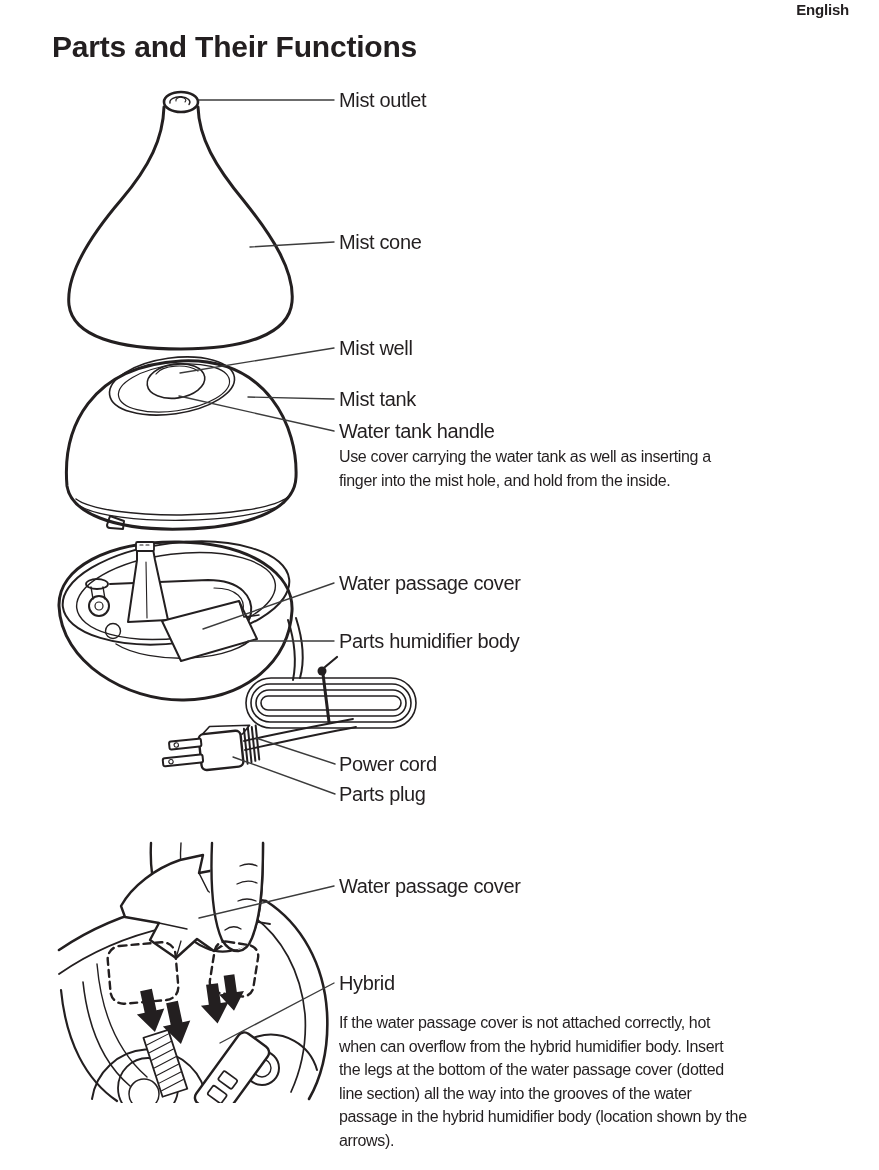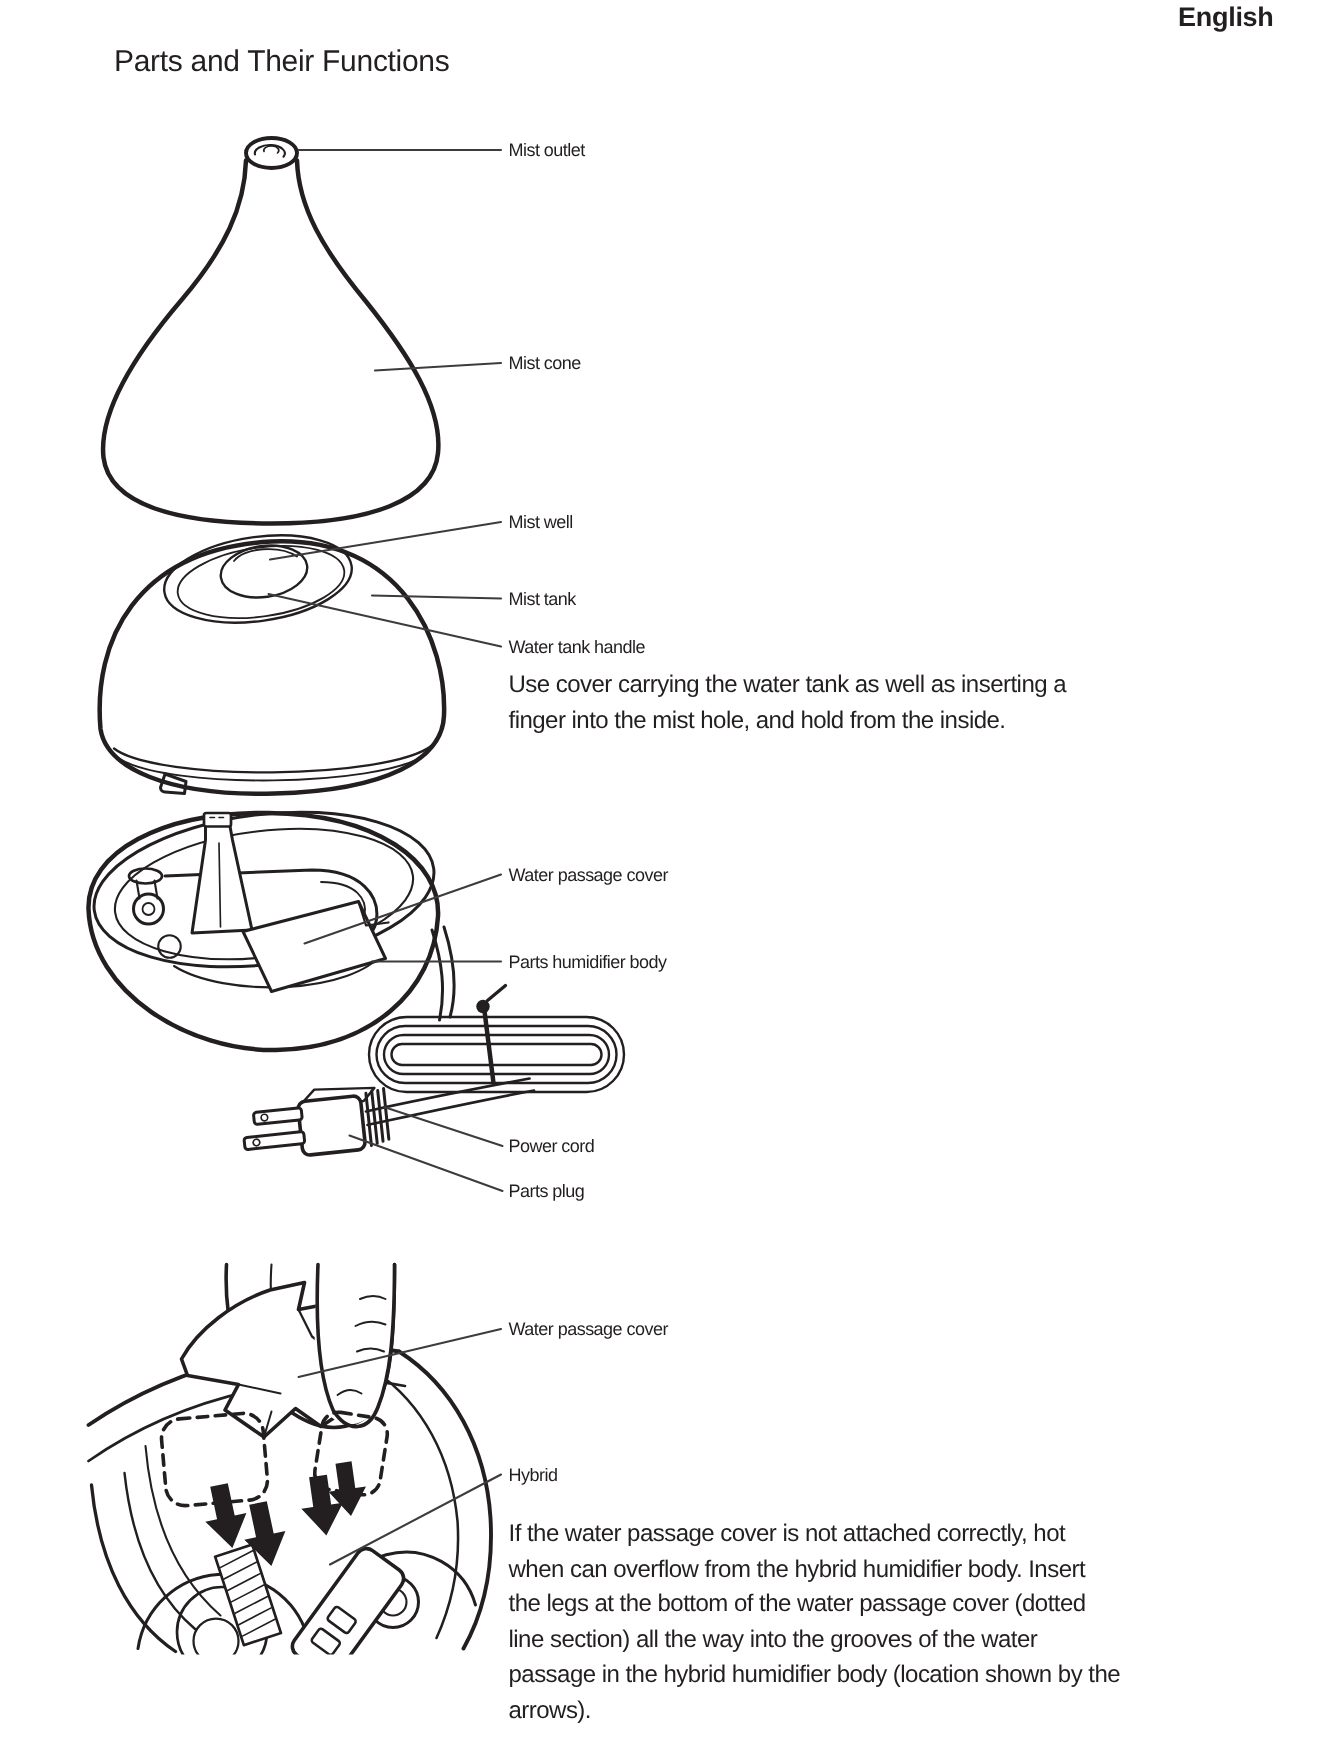--- a/index.html
+++ b/index.html
@@ -1,30 +1,30 @@
 <!DOCTYPE html>
 <html><head>
 <meta charset="utf-8">
 <style>
   html,body{margin:0;padding:0;}
   body{
     width:879px;height:1170px;position:relative;background:#ffffff;
     font-family:"Liberation Sans", sans-serif;color:#231f20;overflow:hidden;
   }
   .lang{
-    position:absolute;top:1px;right:30px;font-size:18px;font-weight:bold;
+    position:absolute;top:1px;right:30px;font-size:15px;font-weight:bold;
     letter-spacing:-0.2px;
   }
   .title{
-    position:absolute;left:76px;top:30px;margin:0;font-size:20px;font-weight:400;
+    position:absolute;left:52px;top:30px;margin:0;font-size:30px;font-weight:700;
     letter-spacing:-0.2px;
   }
   .art{position:absolute;left:0;top:0;pointer-events:none;}
   .callout{
-    position:absolute;font-size:12px;line-height:22px;height:22px;
+    position:absolute;font-size:20px;line-height:22px;height:22px;
     letter-spacing:-0.35px;white-space:nowrap;
   }
   .desc{
     position:absolute;font-size:16px;line-height:23.5px;width:540px;
     letter-spacing:-0.35px;white-space:pre-line;
   }
 </style>
 </head>
 <body>
 

